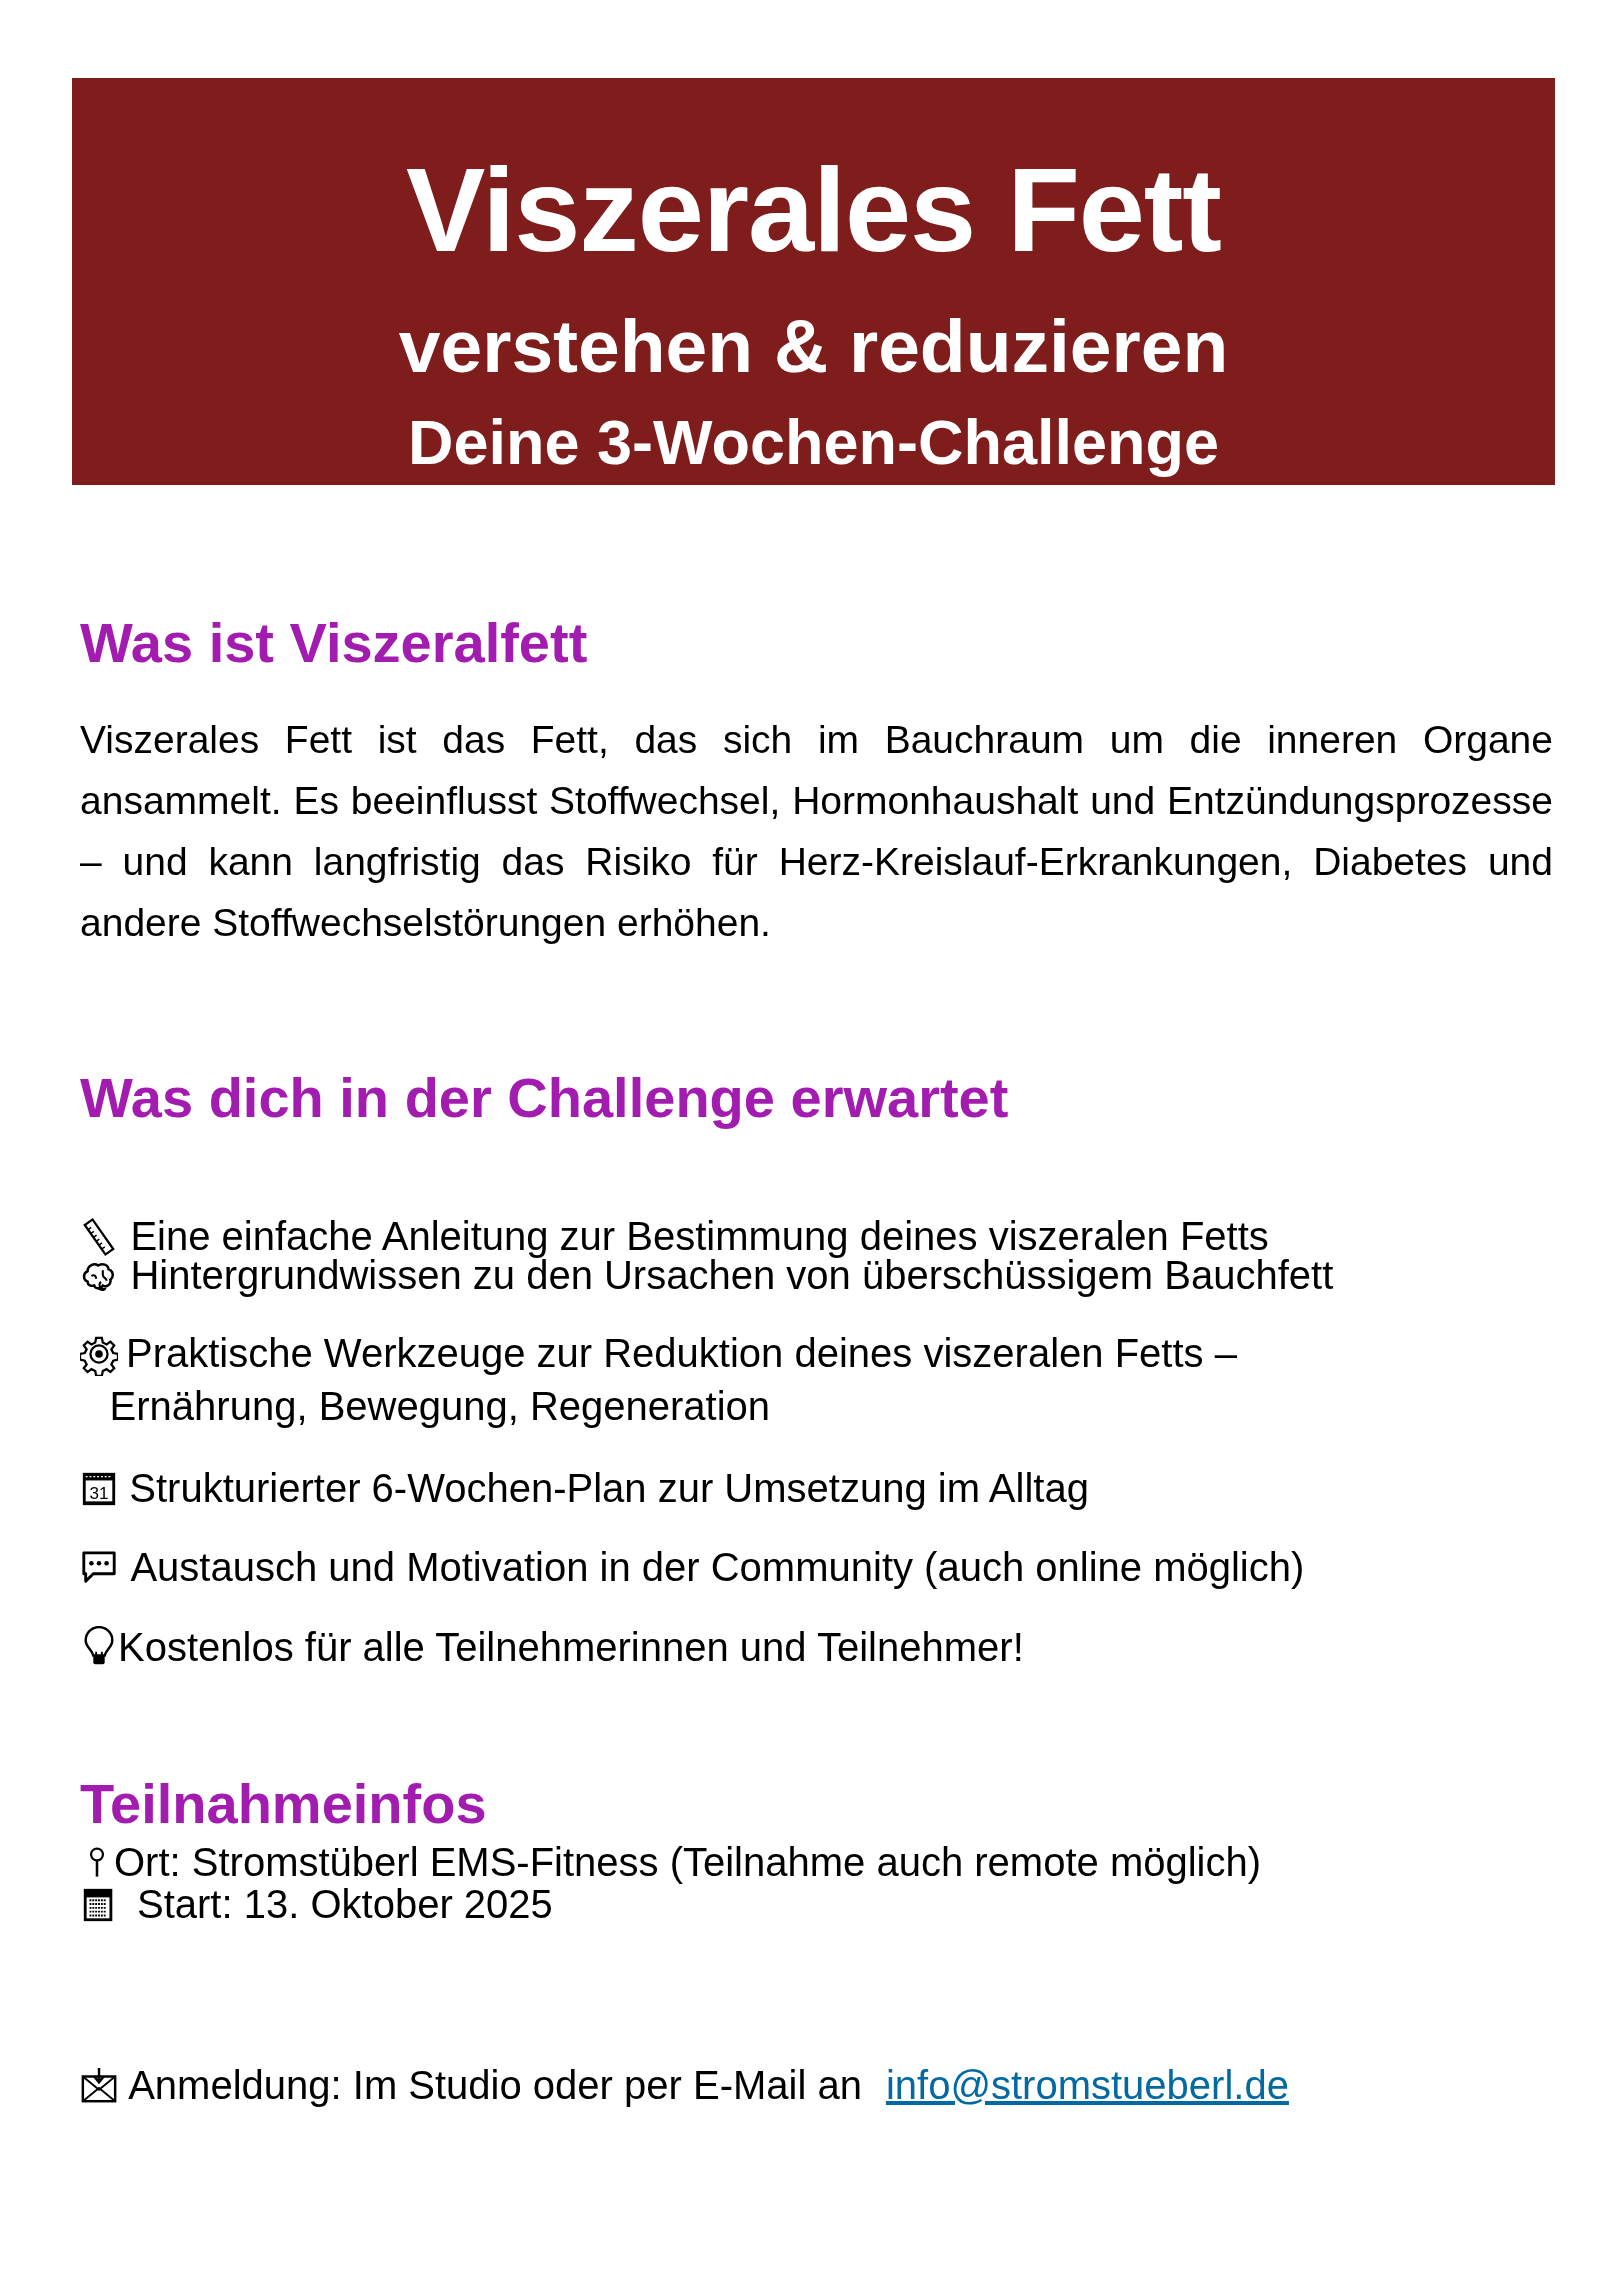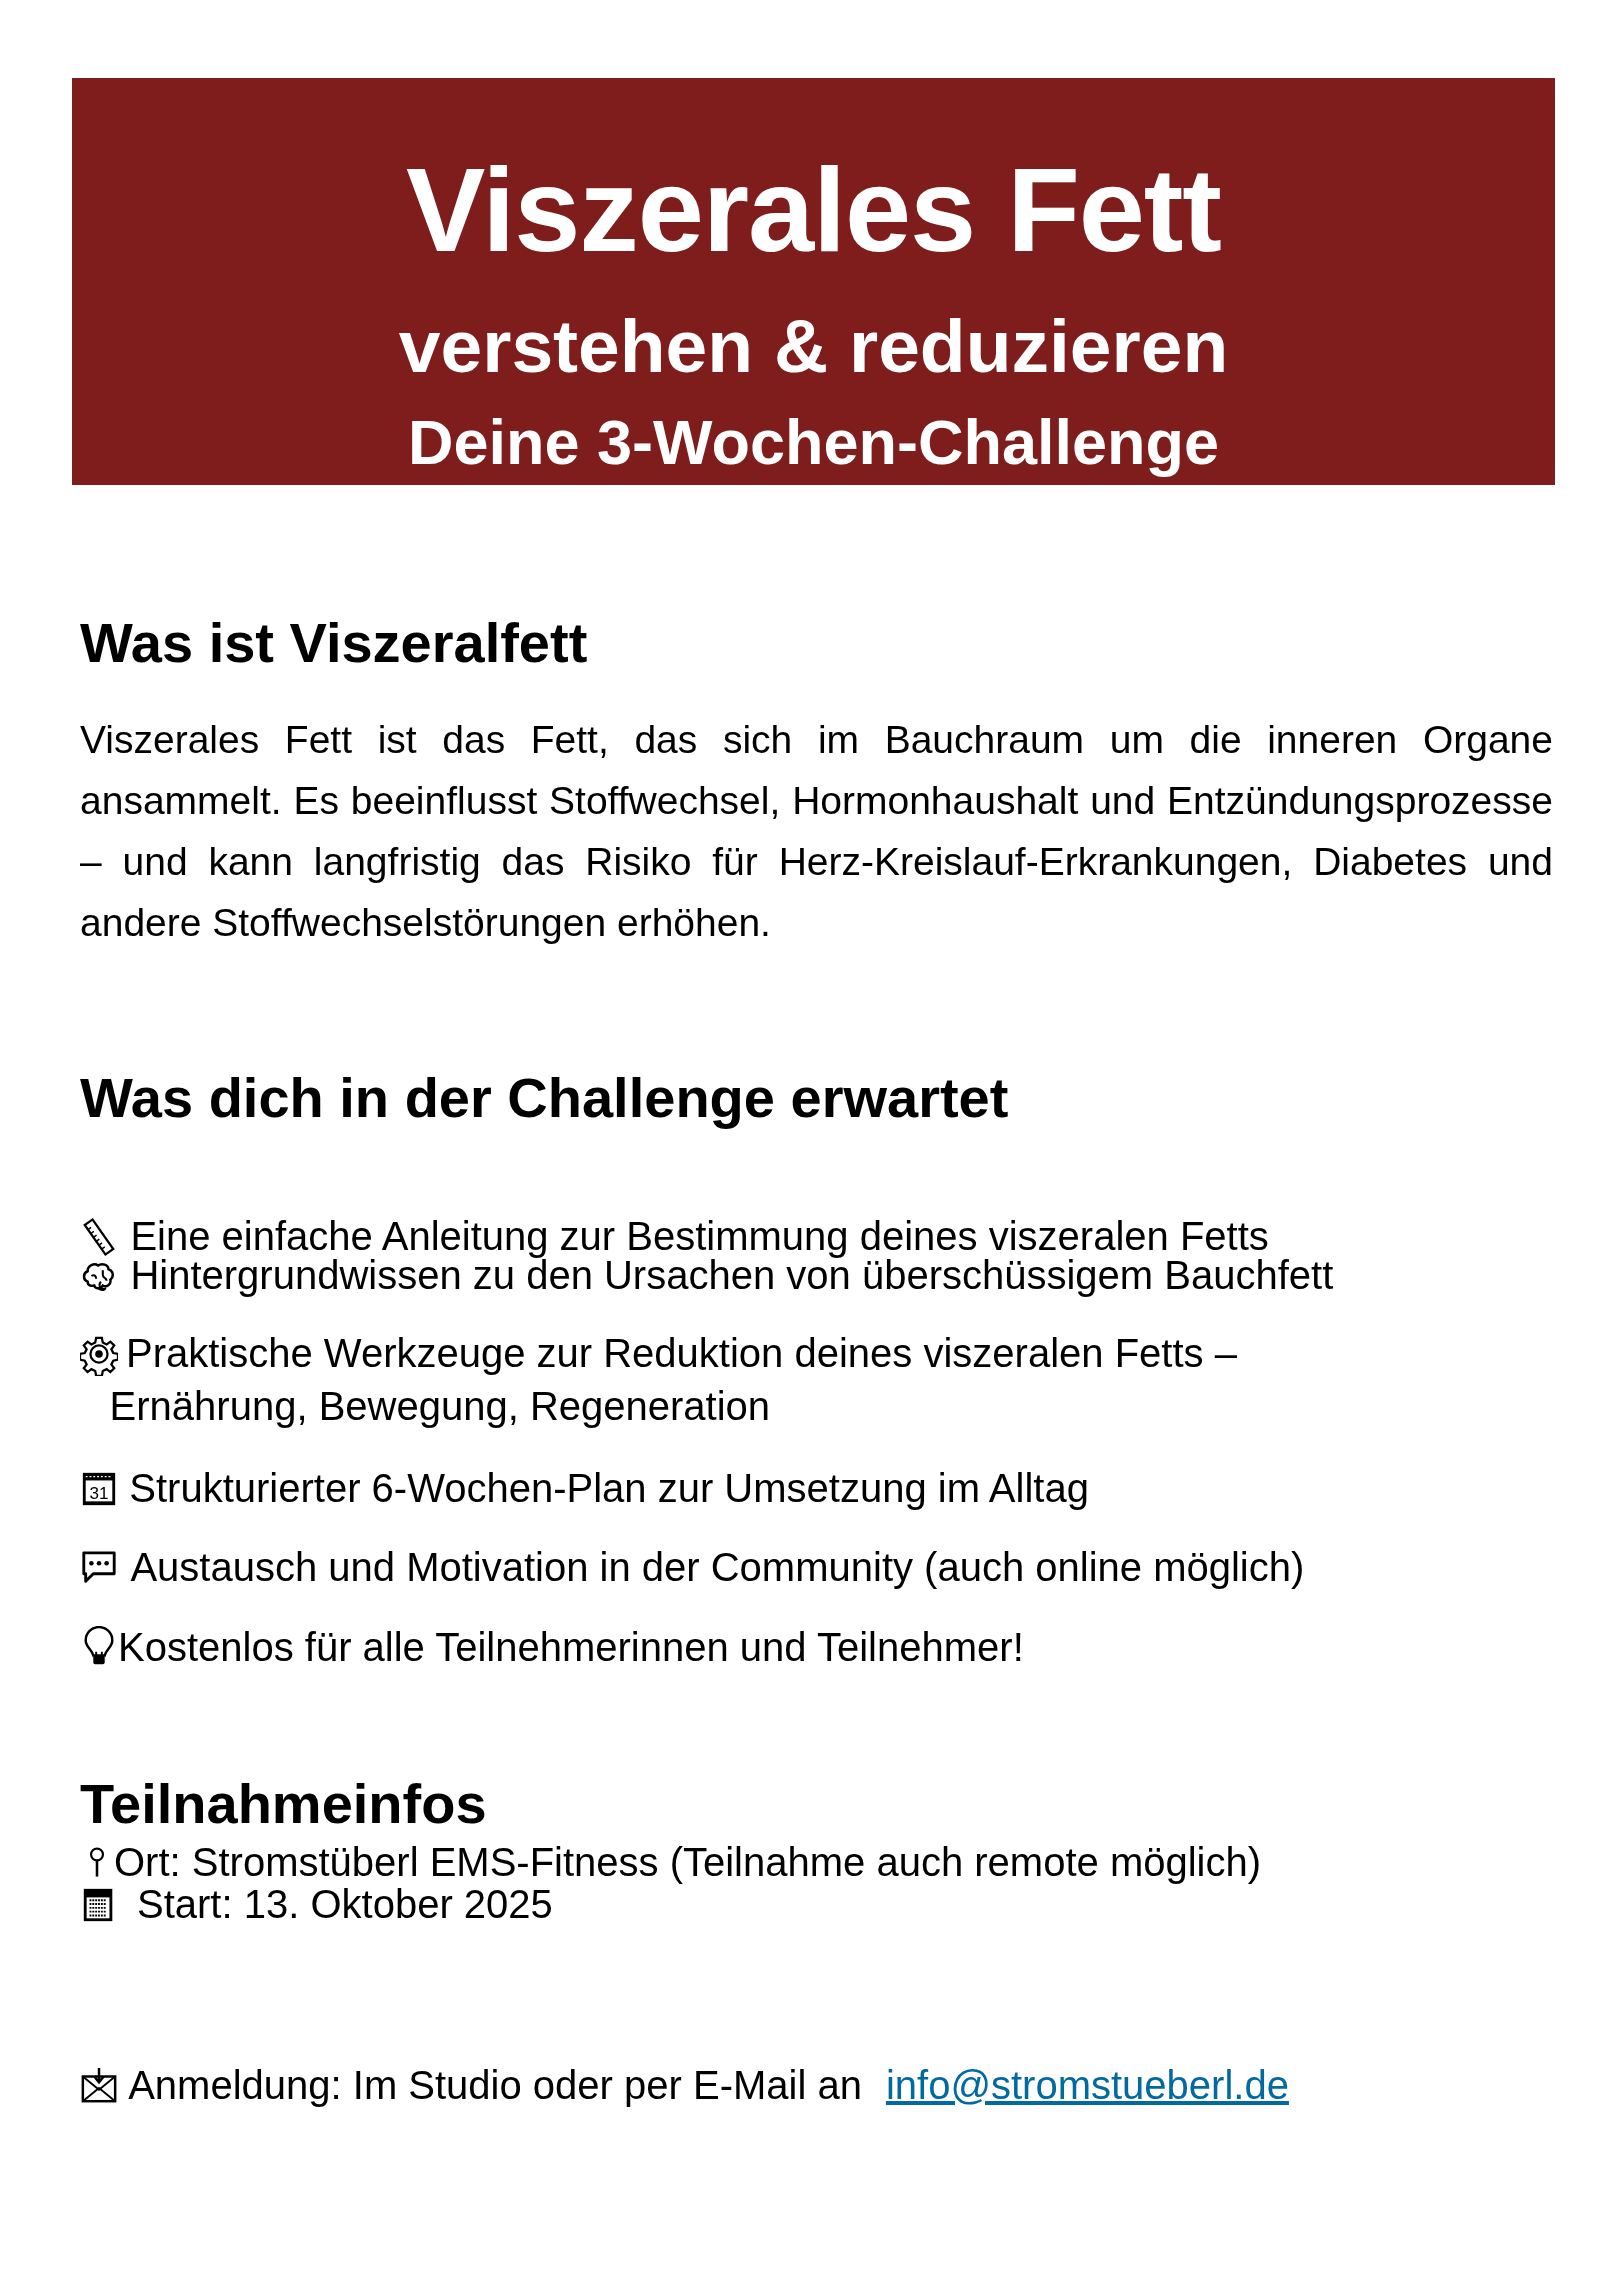--- a/index.html
+++ b/index.html
@@ -3,21 +3,21 @@
 <meta charset="utf-8">
 <style>
   html, body { margin:0; padding:0; background:#ffffff; }
   body { width:1623px; height:2295px; position:relative; overflow:hidden;
          font-family:"Liberation Sans", sans-serif; color:#000; }
   .banner { position:absolute; left:72px; top:78px; width:1483px; height:407px;
             background:#7f1d1d; color:#fff; text-align:center; font-weight:bold; }
   .banner .t1 { position:absolute; left:0; right:0; top:131px; font-size:119px; line-height:1; transform:translateY(-50%); letter-spacing:-1.1px; }
   .banner .t2 { position:absolute; left:0; right:0; top:268px; font-size:75px; line-height:1; transform:translateY(-50%); }
   .banner .t3 { position:absolute; left:0; right:0; top:364px; font-size:63px; line-height:1; transform:translateY(-50%); }
-  h2 { position:absolute; left:80px; margin:0; font-size:56px; font-weight:bold; color:#000000; line-height:1; }
+  h2 { position:absolute; left:80px; margin:0; font-size:56px; font-weight:bold; color:#a21caf; line-height:1; }
   .para { position:absolute; left:80px; width:1473px; font-size:39px; line-height:61px;
           text-align:justify; margin:0; }
   .item { position:absolute; left:80px; display:flex; align-items:flex-start; font-size:40px; line-height:53px; }
   .icon { width:46px; height:53px; display:flex; align-items:center; justify-content:flex-start; flex:none; }
   .icon svg { width:38px; height:44px; }
   .txt { white-space:nowrap; }
   .link { color:#0369a1; text-decoration:underline; }
 </style>
 </head>
 <body>

